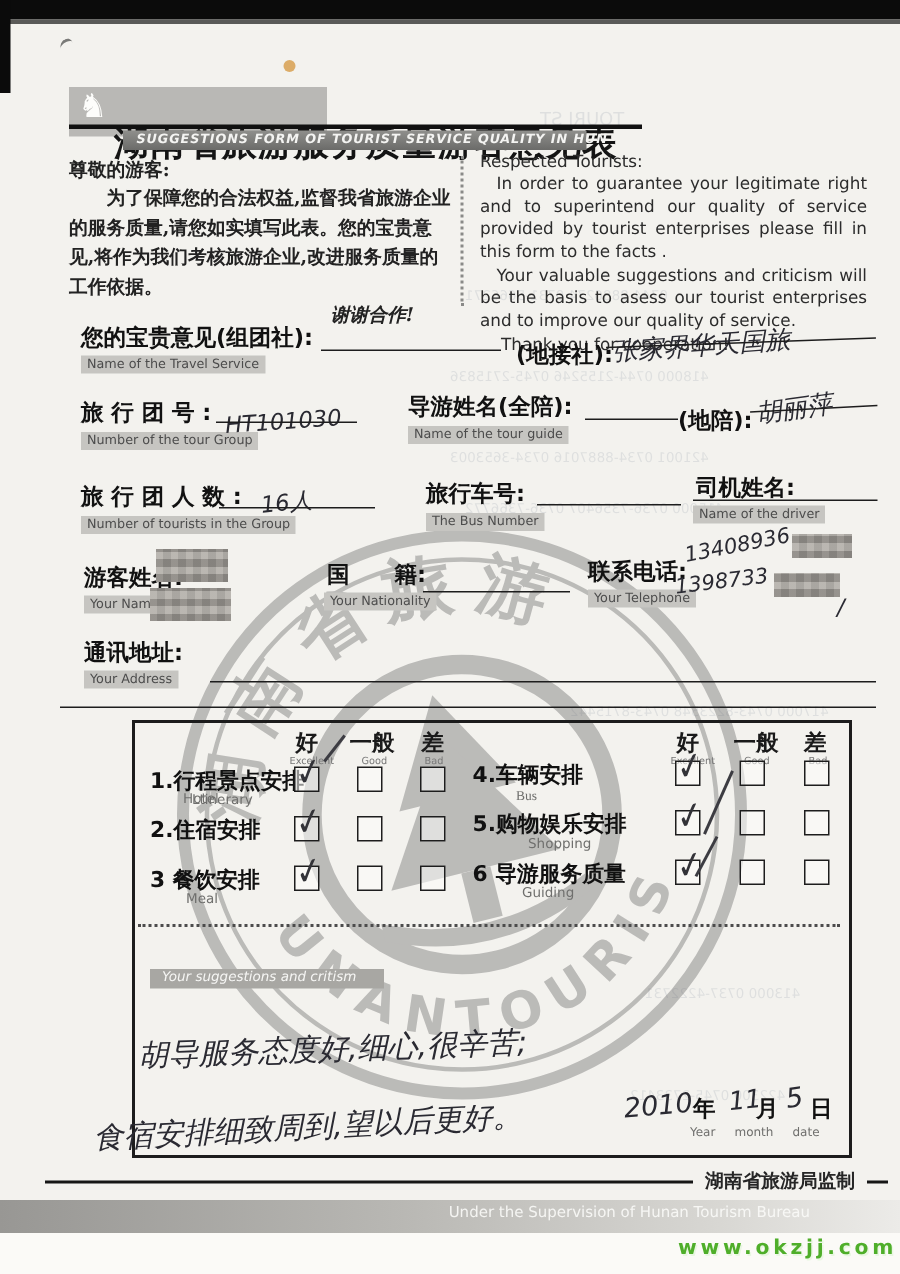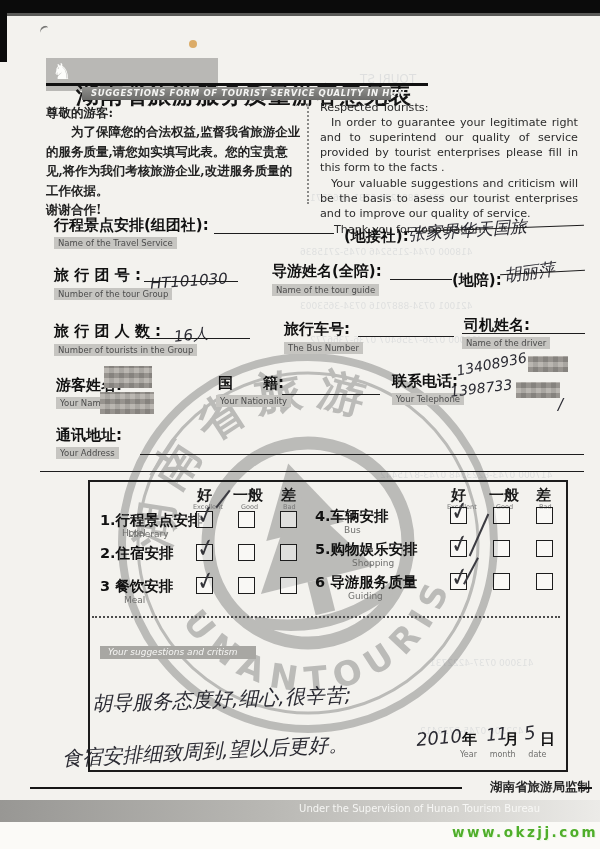--- a/index.html
+++ b/index.html
@@ -11,21 +11,21 @@
   
   .logo-box{background:#b9b8b5;}
   .horse{color:#fdfdfb;font-size:22px;line-height:1;}
   .title{font-size:23px;font-weight:900;letter-spacing:1px;color:#141414;white-space:nowrap;}
   .title-rule{border-top:3px solid #111;}
   .subbar{background:linear-gradient(180deg,#8f8f8c,#6b6b69);color:#f4f4f2;font-style:italic;
           font-weight:bold;font-size:8.5px;letter-spacing:.6px;line-height:13px;padding-left:9px;white-space:nowrap;margin-left:36px;}
   
   .cn-par{font-family:"DejaVu Serif","Liberation Serif",serif;font-weight:600;font-size:12.5px;line-height:1.55;color:#222;}
   .cn-par .body{text-indent:2em;}
-  .cn-par .closing{padding-right:26px;}
+  .cn-par .closing{text-align:right;padding-right:26px;font-style:italic;}
   .divider{border-left:2px dotted #8a8a88;}
   .en-par{font-size:11.2px;line-height:1.34;color:#2c2c2c;text-align:justify;}
   .en-par p{margin:0 0 1px 0;text-indent:11px;}
   
   .cnl{font-weight:bold;font-size:15px;color:#111;white-space:nowrap;}
   .enl{background:#c6c5c1;color:#4c4c4c;font-size:8.5px;padding:1px 4px;white-space:nowrap;}
   .enp{color:#6f6f6d;font-size:9px;white-space:nowrap;}
   .uline{border-bottom:1.6px solid #1d1d1d;}
   .hw{font-family:"DejaVu Sans",cursive;font-style:italic;color:#2a2a32;white-space:nowrap;}
   .mosaic{background-image:
@@ -102,21 +102,21 @@
     <div class="closing" style="font-weight:bold;">谢谢合作!</div>
   </div>
   <div class="abs divider" style="left:307px;top:104px;height:100px;"></div>
   <div class="abs en-par" style="left:320px;top:100px;width:258px;">
     <div>Respected Tourists:</div>
     <p>In order to guarantee your legitimate right and to superintend our quality of service provided by tourist enterprises please fill in this form to the facts .</p>
     <p>Your valuable suggestions and criticism will be the basis to asess our tourist enterprises and to improve our quality of service.</p>
     <p style="text-indent:14px;">Thank you for cooperation!</p>
   </div>
 
-  <div class="abs cnl" style="left:54px;top:216px;">行程景点安排(组团社):</div>
+  <div class="abs cnl" style="left:54px;top:216px;">您的宝贵意见(组团社):</div>
   <div class="abs enl" style="left:54px;top:237px;">Name of the Travel Service</div>
   <div class="abs uline" style="left:214px;top:233px;width:120px;"></div>
   <div class="abs cnl" style="left:344px;top:227px;">(地接社):</div>
   <div class="abs hw" style="left:408px;top:219px;font-size:17px;transform:rotate(-4deg);">张家界华天国旅</div>
   <div class="abs uline" style="left:404px;top:228px;width:180px;transform:rotate(-2deg);"></div>
 
   <div class="abs cnl" style="left:54px;top:266px;">旅 行 团 号 :</div>
   <div class="abs enl" style="left:54px;top:288px;">Number of the tour Group</div>
   <div class="abs hw" style="left:150px;top:272px;font-size:15px;transform:rotate(-4deg);">HT101030</div>
   <div class="abs uline" style="left:144px;top:281px;width:94px;"></div>
@@ -190,21 +190,21 @@
   <div class="abs tick" style="left:197px;top:536px;">✓</div>
 
   <div class="abs cnl" style="left:100px;top:577px;font-size:14.5px;">3 餐饮安排</div>
   <div class="abs enp" style="left:124px;top:595px;">Meal</div>
   <div class="abs cb" style="left:196px;top:577px;"></div>
   <div class="abs cb" style="left:238px;top:577px;"></div>
   <div class="abs cb" style="left:280px;top:577px;"></div>
   <div class="abs tick" style="left:197px;top:569px;">✓</div>
 
   <div class="abs cnl" style="left:315px;top:507px;font-size:14.5px;">4.车辆安排</div>
-  <div class="abs enp" style="left:344px;top:525px;">Bus</div>
+  <div class="abs enp" style="left:344px;top:525px;font-family:Liberation Serif, serif;">Bus</div>
   <div class="abs cb" style="left:450px;top:507px;"></div>
   <div class="abs cb" style="left:493px;top:507px;"></div>
   <div class="abs cb" style="left:536px;top:507px;"></div>
   <div class="abs tick" style="left:451px;top:499px;">✓</div>
 
   <div class="abs cnl" style="left:315px;top:540px;font-size:14.5px;">5.购物娱乐安排</div>
   <div class="abs enp" style="left:352px;top:558px;">Shopping</div>
   <div class="abs cb" style="left:450px;top:540px;"></div>
   <div class="abs cb" style="left:493px;top:540px;"></div>
   <div class="abs cb" style="left:536px;top:540px;"></div>
@@ -226,21 +226,21 @@
 
   <div class="abs hw" style="left:416px;top:727px;font-size:18px;transform:rotate(-5deg);">2010</div>
   <div class="abs cnl" style="left:462px;top:730px;">年</div>
   <div class="abs hw" style="left:486px;top:724px;font-size:17px;transform:rotate(-6deg);">11</div>
   <div class="abs cnl" style="left:504px;top:730px;">月</div>
   <div class="abs hw" style="left:524px;top:722px;font-size:18px;transform:rotate(-8deg);">5</div>
   <div class="abs cnl" style="left:540px;top:730px;">日</div>
   <div class="abs enp" style="left:460px;top:750px;font-size:8px;white-space:pre;">Year     month     date</div>
 
   <div class="abs suprule" style="left:30px;top:787px;width:432px;"></div>
-  <div class="abs supv" style="left:470px;top:779px;margin-left:20px;">湖南省旅游局监制</div>
+  <div class="abs supv" style="left:470px;top:779px;">湖南省旅游局监制</div>
   <div class="abs suprule" style="left:578px;top:787px;width:14px;"></div>
 
   <div class="abs band" style="left:0;top:800px;width:600px;height:22px;"></div>
   <div class="abs band-t" style="left:250px;top:803px;width:290px;text-align:right;">Under the Supervision of Hunan Tourism Bureau</div>
   <div class="abs" style="left:0;top:822px;width:600px;height:27px;background:#fbfaf7;"></div>
 
   <div class="abs site" style="left:452px;top:824px;font-size:13.5px;letter-spacing:2.5px;color:#4fae2a;">www.okzjj.com</div>
 
 </div>
 

